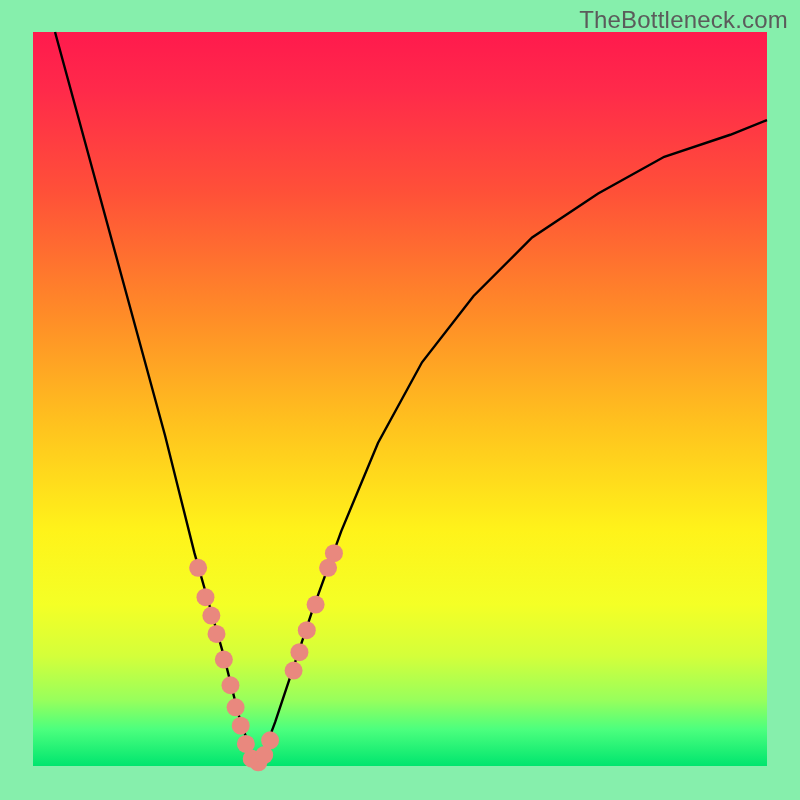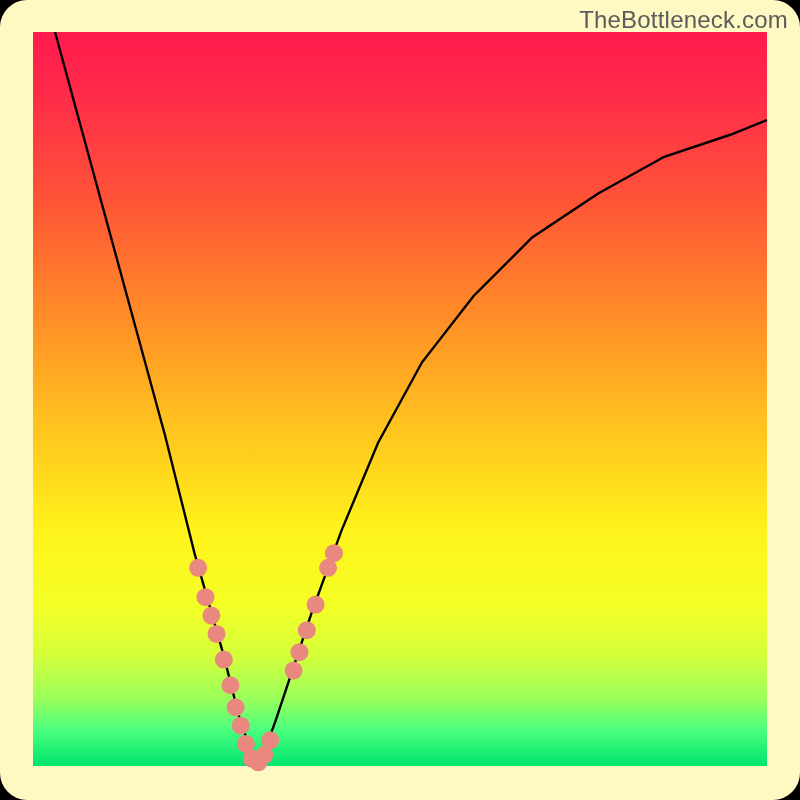--- a/index.html
+++ b/index.html
@@ -8,22 +8,21 @@
     width: 800px;
     height: 800px;
     overflow: hidden;
     background: #000;
     font-family: Arial, Helvetica, sans-serif;
   }
   .outer {
     position: relative;
     width: 800px;
     height: 800px;
-    background: #fef9c3;
-    border-radius: 27px;
+    background: #86efac;
   }
   .plot-area {
     position: absolute;
     left: 33px;
     top: 32px;
     width: 734px;
     height: 734px;
     background: linear-gradient(to bottom,
       #ff1a4d 0%,
       #ff2a4a 8%,

